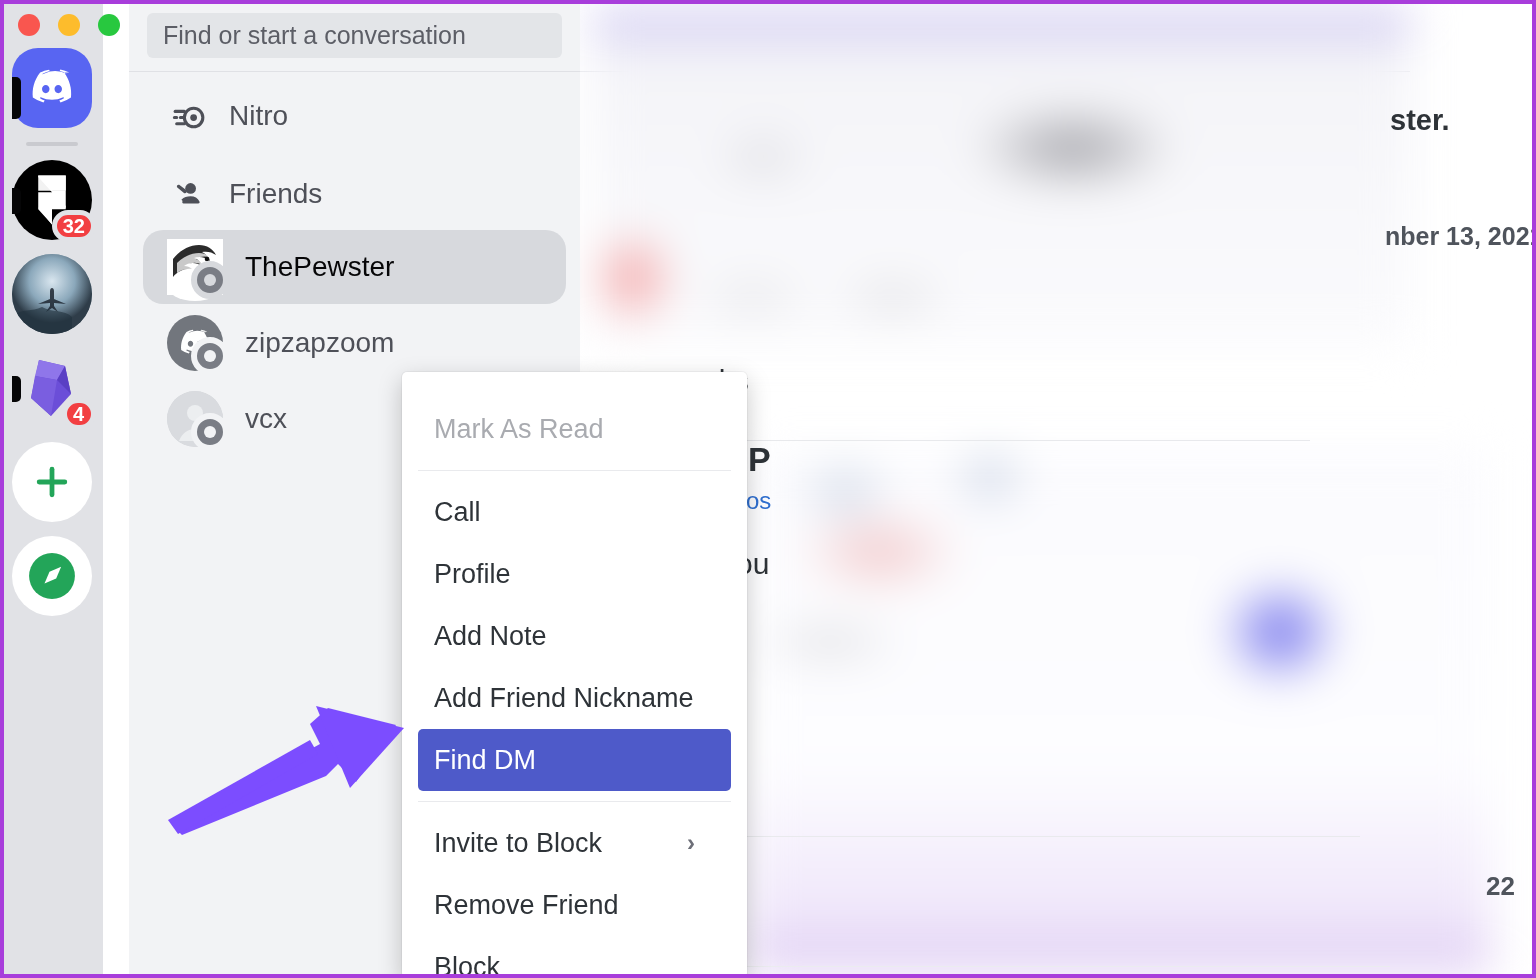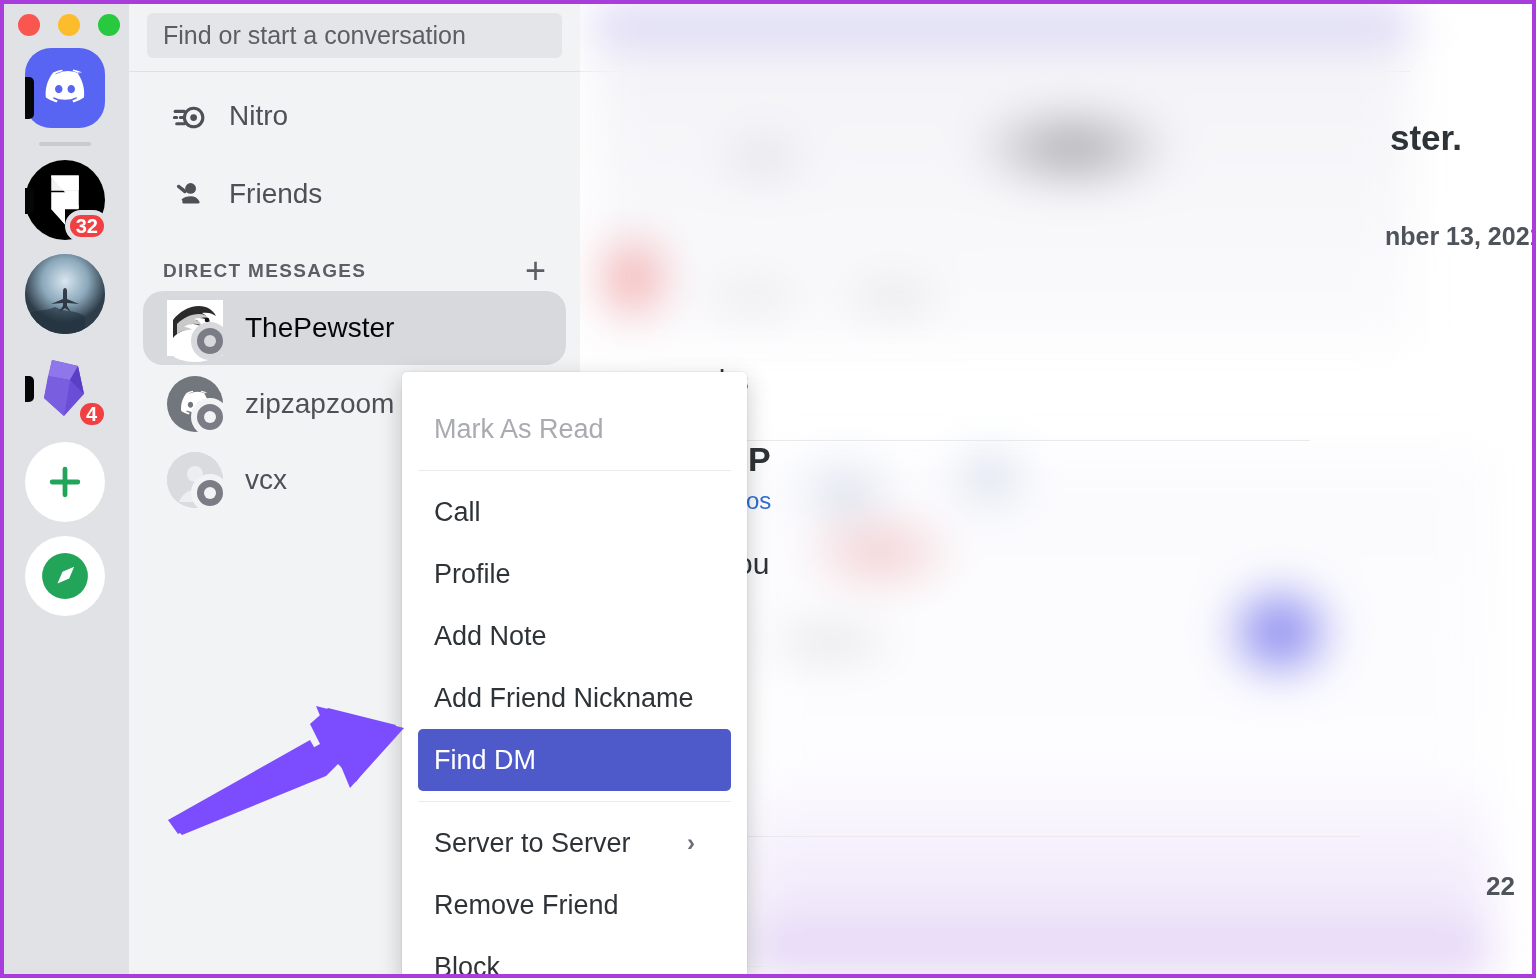--- a/index.html
+++ b/index.html
@@ -18,21 +18,21 @@
   }
 
   
   #app {
     position:absolute; left:0; top:0; width:1536px; height:978px;
     background:#ffffff; overflow:hidden;
   }
 
   
   #rail {
-    position:absolute; left:0; top:0; width:129px; height:978px;
+    position:absolute; left:0; top:0; width:103px; height:978px;
     background:#e1e2e6;
     display:flex; flex-direction:column; align-items:center;
   }
   .traffic { display:flex; gap:18px; margin-top:14px; margin-right:6px; align-self:flex-start; margin-left:18px;}
   .tl { width:22px; height:22px; border-radius:50%; }
   .tl.r { background:#f9564f; }
   .tl.y { background:#fdbc2c; }
   .tl.g { background:#28c83f; }
 
   .rail-item { position:relative; margin-top:14px; }
@@ -297,24 +297,20 @@
       <span class="ico">
         <svg width="38" height="38" viewBox="0 0 24 24" fill="#4e5058">
           <circle cx="13" cy="8.5" r="3.4"></circle>
           <path d="M7.2 15.6c1.6-1.6 3.6-2.2 5.8-2.2 2.6 0 4.6 1.2 5.6 3.3.3.6-.1 1.3-.8 1.3H8.6c-.8 0-1.2-1-.6-1.6z"></path>
           <path d="M6.2 6.4c-.5-.4-1.2-.4-1.6.1-.4.5-.3 1.2.2 1.6l4 3.2c.5.4 1.2.3 1.6-.2.4-.5.3-1.2-.2-1.6z"></path>
         </svg>
       </span>
       <span class="name">Friends</span>
     </div>
 
-    <div class="dm-header">
-      <span class="ttl">DIRECT MESSAGES</span>
-      <span class="plus">+</span>
-    </div>
 
     <div class="dmrow active">
       <span class="avwrap">
         <span class="av pew">
           <svg width="56" height="56" viewBox="0 0 56 56">
             <rect width="56" height="56" fill="#ffffff"></rect>
             <path d="M6 20c6-8 16-14 26-14 8 0 14 4 17 10-4-3-9-4-14-3 4 2 7 5 8 9-5-4-11-5-16-3 4 1 7 4 8 8-6-4-13-4-18 0 3 0 6 1 8 3-7-1-14 2-19 8z" fill="#2b2b2b"></path>
             <path d="M10 24c6-6 14-10 22-10 5 0 9 2 12 5-5-2-10-2-15 1 3 1 5 3 6 6-5-3-10-3-14 0 3 1 5 2 6 5-6-2-12-1-17 3z" fill="#ffffff" opacity=".75"></path>
             <circle cx="40" cy="20" r="2.3" fill="#111"></circle>
           </svg>
@@ -354,21 +350,21 @@
   <div id="main">
     <div id="main-top-sep"></div>
 
     <div class="blurblock" id="bb-embed"></div>
     <div class="blurblock" id="bb-lower"></div>
 
     <div id="chat-hr1"></div>
     <div id="chat-hr2"></div>
     <div id="chat-hr3"></div>
 
-    <span class="mtext" style="left:810px; top:118px; font-weight:bold; font-size:35px;">ster.</span>
+    <span class="mtext" style="left:810px; top:104px; font-weight:bold; font-size:29px;">ster.</span>
     <span class="mtext" style="left:805px; top:222px; font-size:25px; font-weight:bold; color:#4f545c;">nber 13, 2021</span>
     <span class="mtext" style="left:122px; top:364px;">nks</span>
     <span class="mtext bold" style="left:168px; top:440px; font-size:34px;">P</span>
     <span class="mtext link" style="left:166px; top:487px;">os</span>
     <span class="mtext" style="left:156px; top:547px;">ou</span>
     <span class="mtext" style="left:120px; top:762px;">th</span>
     <span class="mtext" style="left:124px; top:805px;">ie</span>
     <span class="mtext" style="left:120px; top:920px;">th</span>
     <span class="mtext" style="left:906px; top:871px; font-size:26px; font-weight:bold; color:#4f545c;">22</span>
   </div>
@@ -391,21 +387,21 @@
     </div>
     <div class="mi">
       <span>Add Friend Nickname</span>
     </div>
     <div class="mi sel">
       <span>Find DM</span>
     </div>
     <div class="mdiv"></div>
 
     <div class="mi">
-      <span>Server to Server</span>
+      <span>Invite to Block</span>
       <span class="chev">›</span>
     </div>
     <div class="mi">
       <span>Remove Friend</span>
     </div>
     <div class="mi">
       <span>Block</span>
     </div>
 
   </div>

